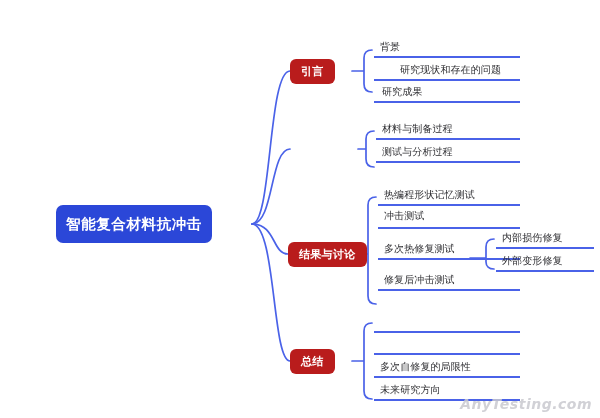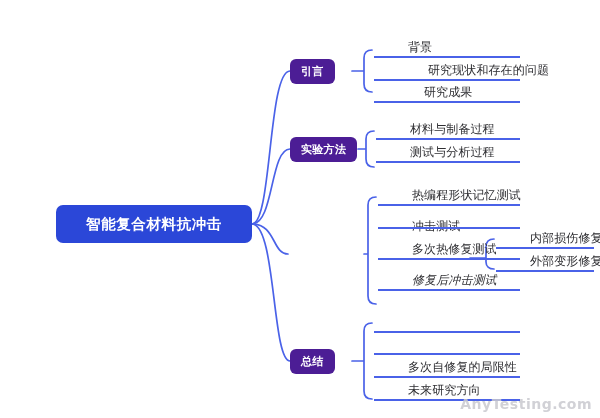--- a/index.html
+++ b/index.html
@@ -12,55 +12,54 @@
   }
   #map{position:absolute;inset:0;width:600px;height:418px;}
 
   
   #wires{position:absolute;left:0;top:0;width:600px;height:418px;pointer-events:none;}
 
   
   .root-node{
     position:absolute;
     left:56px;top:205px;
-    width:196px;height:38px;
+    width:156px;height:38px;
     background:#2B47D8;
     border-radius:7px;
     display:flex;align-items:center;justify-content:center;
     color:#ffffff;
     font-size:14.5px;
     font-weight:bold;
     letter-spacing:.6px;
     box-sizing:border-box;
   }
 
   
   .branch-node{
     position:absolute;
     height:25px;
-    background:#4c1d95;
+    background:#b91c1c;
     border-radius:6px;
     display:flex;align-items:center;justify-content:center;
     color:#ffffff;
     font-size:11px;
     font-weight:bold;
     letter-spacing:.3px;
     box-sizing:border-box;
     padding:0 11px;
   }
 
   
   .leaf{
     position:absolute;
-    font-size:12px;
+    font-size:10px;
     color:#2e2e32;
     white-space:nowrap;
     line-height:12px;
     letter-spacing:.1px;
-    margin-left:28px;
   }
   .leaf-underline{
     position:absolute;
     height:1.6px;
     background:#4A62E8;
   }
 
   
   .watermark{
     position:absolute;
@@ -72,20 +71,21 @@
   .wm-cn{
     font-size:30px;
     font-weight:bold;
     color:#c9c9cf;
     opacity:.85;
     letter-spacing:2px;
     line-height:32px;
   }
   .wm-en{
     font-size:14px;
+    font-style:italic;
     font-weight:bold;
     color:#c9c9cf;
     opacity:.85;
     letter-spacing:.5px;
     line-height:16px;
   }
 </style>
 </head>
 <body>
 
@@ -111,52 +111,52 @@
     </g>
   </svg>
 
   <div class="root-node">
     <span>智能复合材料抗冲击</span>
   </div>
 
   <div class="branch-node" style="left:290px;top:59px;">
     <span>引言</span>
   </div>
-  <div class="branch-node" style="left:290px;top:137px;">
-    <span>实验方法</span>
+  <div class="branch-node" style="left:288px;top:242px;">
+    <span>结果与讨论</span>
   </div>
   <div class="branch-node" style="left:290px;top:349px;text-align:right;">
     <span>总结</span>
   </div>
 
   <div class="leaf" style="left:380px;top:41px;">背景</div>
   <div class="leaf-underline" style="left:374px;top:56px;width:146px;"></div>
 
   <div class="leaf" style="left:400px;top:64px;">研究现状和存在的问题</div>
   <div class="leaf-underline" style="left:374px;top:79px;width:146px;"></div>
 
-  <div class="leaf" style="left:396px;top:86px;">研究成果</div>
+  <div class="leaf" style="left:382px;top:86px;">研究成果</div>
   <div class="leaf-underline" style="left:374px;top:101px;width:146px;"></div>
 
   <div class="leaf" style="left:382px;top:123px;">材料与制备过程</div>
   <div class="leaf-underline" style="left:376px;top:138px;width:144px;"></div>
 
   <div class="leaf" style="left:382px;top:146px;">测试与分析过程</div>
   <div class="leaf-underline" style="left:376px;top:161px;width:144px;"></div>
 
   <div class="leaf" style="left:384px;top:189px;">热编程形状记忆测试</div>
   <div class="leaf-underline" style="left:378px;top:204px;width:142px;"></div>
 
-  <div class="leaf" style="left:384px;top:220px;">冲击测试</div>
+  <div class="leaf" style="left:384px;top:210px;">冲击测试</div>
   <div class="leaf-underline" style="left:378px;top:227px;width:142px;"></div>
 
   <div class="leaf" style="left:384px;top:243px;">多次热修复测试</div>
   <div class="leaf-underline" style="left:378px;top:258px;width:142px;"></div>
 
-  <div class="leaf" style="left:384px;top:274px;font-style:italic;">修复后冲击测试</div>
+  <div class="leaf" style="left:384px;top:274px;">修复后冲击测试</div>
   <div class="leaf-underline" style="left:378px;top:289px;width:142px;"></div>
 
   <div class="leaf" style="left:502px;top:232px;">内部损伤修复</div>
   <div class="leaf-underline" style="left:496px;top:247px;width:98px;"></div>
 
   <div class="leaf" style="left:502px;top:255px;">外部变形修复</div>
   <div class="leaf-underline" style="left:496px;top:270px;width:98px;"></div>
 
   <div class="leaf-underline" style="left:374px;top:331px;width:146px;"></div>
 

